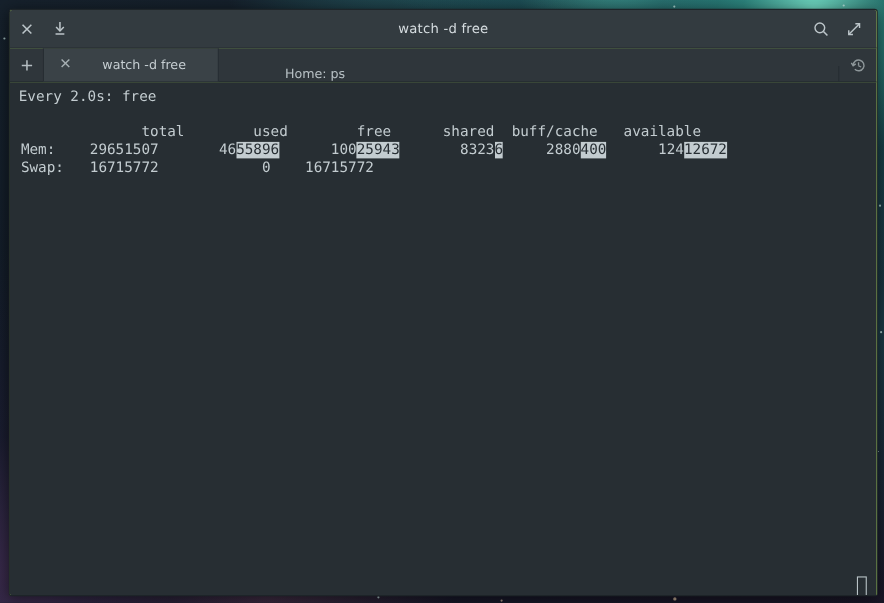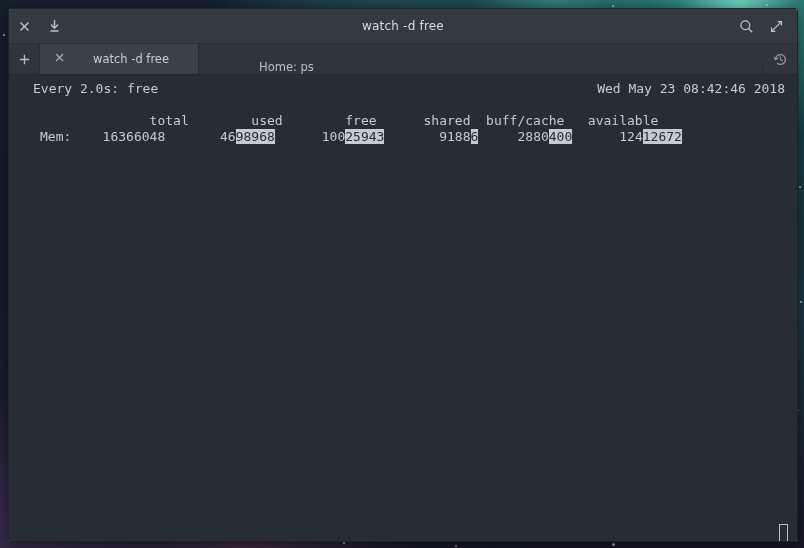--- a/index.html
+++ b/index.html
@@ -156,26 +156,25 @@
     color: #c3ccd0;
     padding: 6px 0 0 0;
     overflow: hidden;
   }
   .tline {
     white-space: pre;
     padding-left: 10px;
     height: 16px;
     display: block;
     letter-spacing: 0px;
-    margin-left: 21px;
   }
   #header-line {
     display: flex;
     justify-content: space-between;
-    padding: 0 12px 0 24px;
+    padding: 0 12px 0 8px;
     white-space: pre;
     height: 16px;
   }
   .inv {
     background: #c3ccd0;
     color: #272e33;
   }
   #term-cursor {
     position: absolute;
     left: 770px;
@@ -271,25 +270,25 @@
         <line x1="7.5" y1="4.6" x2="7.5" y2="7.8" stroke="#8d9699" stroke-width="1.2"></line>
         <line x1="7.5" y1="7.8" x2="9.9" y2="8.9" stroke="#8d9699" stroke-width="1.2"></line>
       </svg>
     </div>
   </div>
 
   <div id="terminal">
 
     <div id="header-line">
       <span>Every 2.0s: free</span>
-      <span>Wed May 23 08:42:46 2018</span>
     </div>
 
     <div class="tline"> </div>
 
     <div class="tline">              total        used        free      shared  buff/cache   available</div>
 
-    <div class="tline"><span><span>Mem:</span><span>    16366048</span><span>       46</span><span class="inv">98968</span><span>      100</span><span class="inv">25943</span><span>       9188</span><span class="inv">6</span><span>     2880</span><span class="inv">400</span><span>      124</span><span class="inv">12672</span></span></div>
-
+    <div class="tline"><span><span>Mem:</span><span>    29651507</span><span>       46</span><span class="inv">55896</span><span>      100</span><span class="inv">25943</span><span>       8323</span><span class="inv">6</span><span>     2880</span><span class="inv">400</span><span>      124</span><span class="inv">12672</span></span></div>
+
+    <div class="tline"><span><span>Swap:</span><span>   16715772</span><span>            0</span><span>    16715772</span></span></div>
 
     <div id="term-cursor"></div>
   </div>
 </div>
 
 </body></html>

